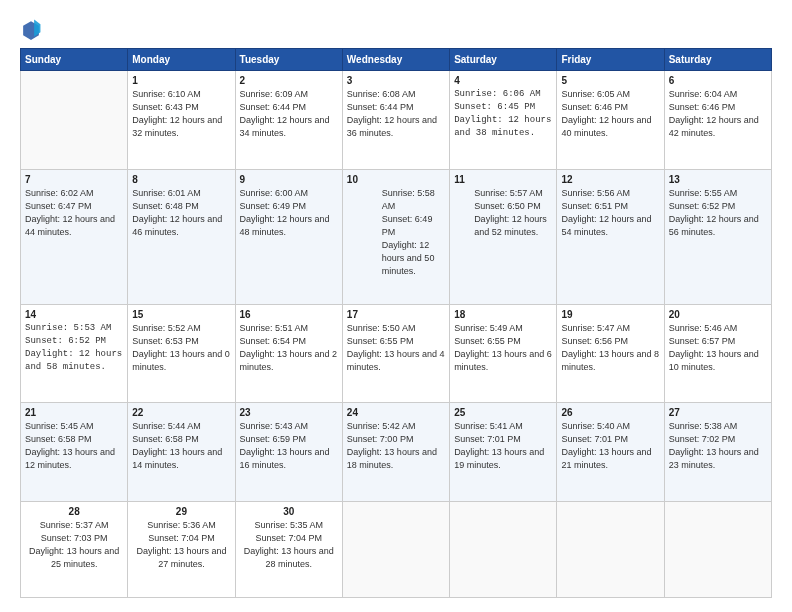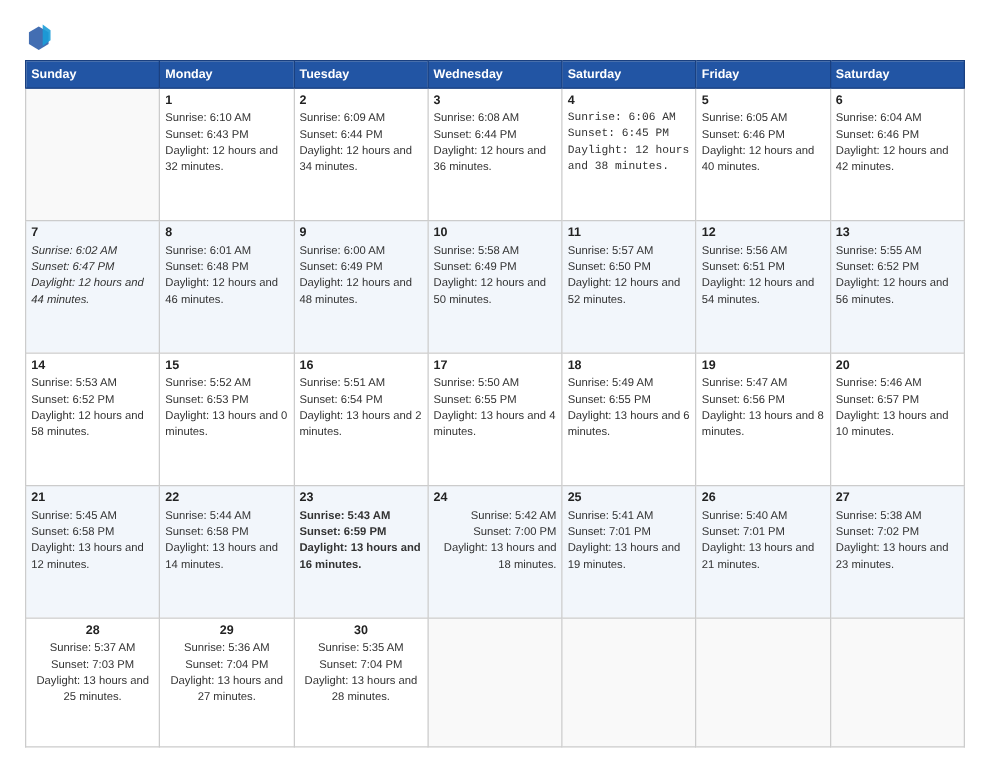--- a/index.html
+++ b/index.html
@@ -180,65 +180,65 @@
           <td>
             <span class="day-number">6</span>
             <div class="cell-text" style="white-space: pre-line;">Sunrise: 6:04 AM
 Sunset: 6:46 PM
 Daylight: 12 hours and 42 minutes.</div>
           </td>
         </tr>
         <tr>
           <td>
             <span class="day-number">7</span>
-            <div class="cell-text" style="white-space: pre-line; font-style: italic;">Sunrise: 6:02 AM
+            <div class="cell-text" style="white-space: pre-line;">Sunrise: 6:02 AM
 Sunset: 6:47 PM
 Daylight: 12 hours and 44 minutes.</div>
           </td>
           <td>
             <span class="day-number">8</span>
             <div class="cell-text" style="white-space: pre-line;">Sunrise: 6:01 AM
 Sunset: 6:48 PM
 Daylight: 12 hours and 46 minutes.</div>
           </td>
           <td>
             <span class="day-number">9</span>
             <div class="cell-text" style="white-space: pre-line;">Sunrise: 6:00 AM
 Sunset: 6:49 PM
 Daylight: 12 hours and 48 minutes.</div>
           </td>
           <td>
             <span class="day-number">10</span>
-            <div class="cell-text" style="white-space: pre-line;">Sunrise: 5:58 AM
+            <div class="cell-text" style="white-space: pre-line; margin-left: 35px;">Sunrise: 5:58 AM
 Sunset: 6:49 PM
 Daylight: 12 hours and 50 minutes.</div>
           </td>
           <td>
             <span class="day-number">11</span>
-            <div class="cell-text" style="white-space: pre-line;">Sunrise: 5:57 AM
+            <div class="cell-text" style="white-space: pre-line; margin-left: 20px;">Sunrise: 5:57 AM
 Sunset: 6:50 PM
 Daylight: 12 hours and 52 minutes.</div>
           </td>
           <td>
             <span class="day-number">12</span>
             <div class="cell-text" style="white-space: pre-line;">Sunrise: 5:56 AM
 Sunset: 6:51 PM
 Daylight: 12 hours and 54 minutes.</div>
           </td>
           <td>
             <span class="day-number">13</span>
             <div class="cell-text" style="white-space: pre-line;">Sunrise: 5:55 AM
 Sunset: 6:52 PM
 Daylight: 12 hours and 56 minutes.</div>
           </td>
         </tr>
         <tr>
           <td>
             <span class="day-number">14</span>
-            <div class="cell-text" style="white-space: pre-line;">Sunrise: 5:53 AM
+            <div class="cell-text" style="white-space: pre-line; font-family: Liberation Mono, monospace;">Sunrise: 5:53 AM
 Sunset: 6:52 PM
 Daylight: 12 hours and 58 minutes.</div>
           </td>
           <td>
             <span class="day-number">15</span>
             <div class="cell-text" style="white-space: pre-line;">Sunrise: 5:52 AM
 Sunset: 6:53 PM
 Daylight: 13 hours and 0 minutes.</div>
           </td>
           <td>
@@ -280,27 +280,27 @@
 Daylight: 13 hours and 12 minutes.</div>
           </td>
           <td>
             <span class="day-number">22</span>
             <div class="cell-text" style="white-space: pre-line;">Sunrise: 5:44 AM
 Sunset: 6:58 PM
 Daylight: 13 hours and 14 minutes.</div>
           </td>
           <td>
             <span class="day-number">23</span>
-            <div class="cell-text" style="white-space: pre-line; font-weight: bold;">Sunrise: 5:43 AM
+            <div class="cell-text" style="white-space: pre-line;">Sunrise: 5:43 AM
 Sunset: 6:59 PM
 Daylight: 13 hours and 16 minutes.</div>
           </td>
           <td>
             <span class="day-number">24</span>
-            <div class="cell-text" style="white-space: pre-line; text-align: right;">Sunrise: 5:42 AM
+            <div class="cell-text" style="white-space: pre-line;">Sunrise: 5:42 AM
 Sunset: 7:00 PM
 Daylight: 13 hours and 18 minutes.</div>
           </td>
           <td>
             <span class="day-number">25</span>
             <div class="cell-text" style="white-space: pre-line;">Sunrise: 5:41 AM
 Sunset: 7:01 PM
 Daylight: 13 hours and 19 minutes.</div>
           </td>
           <td>

